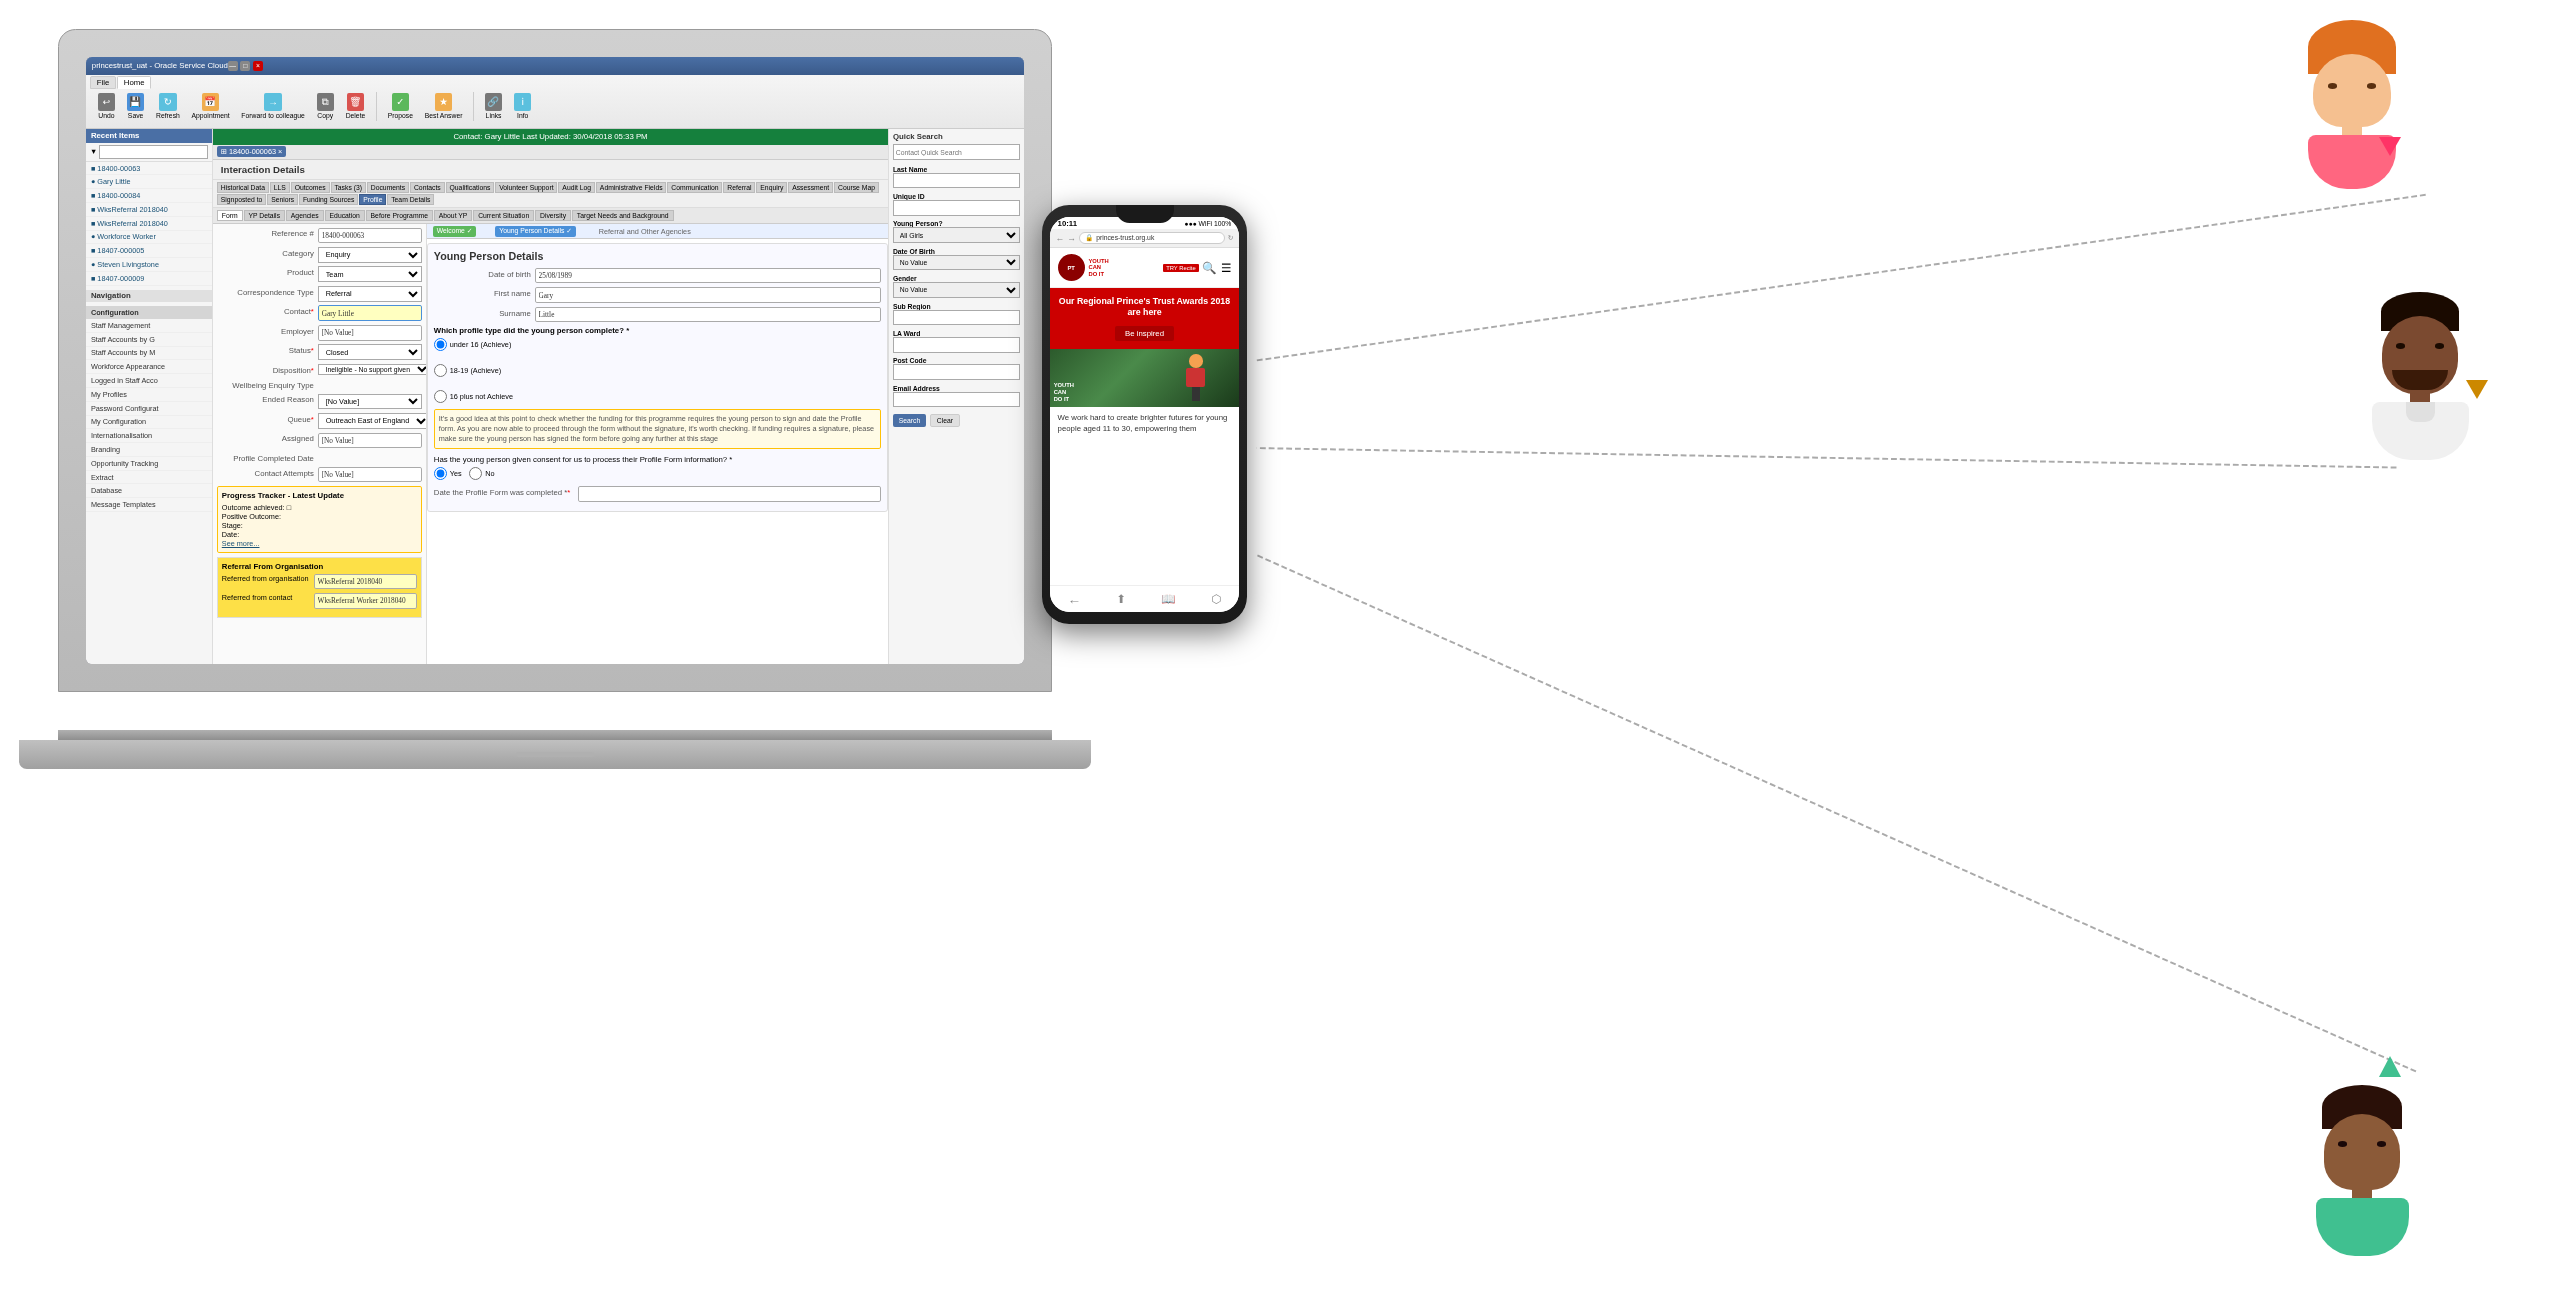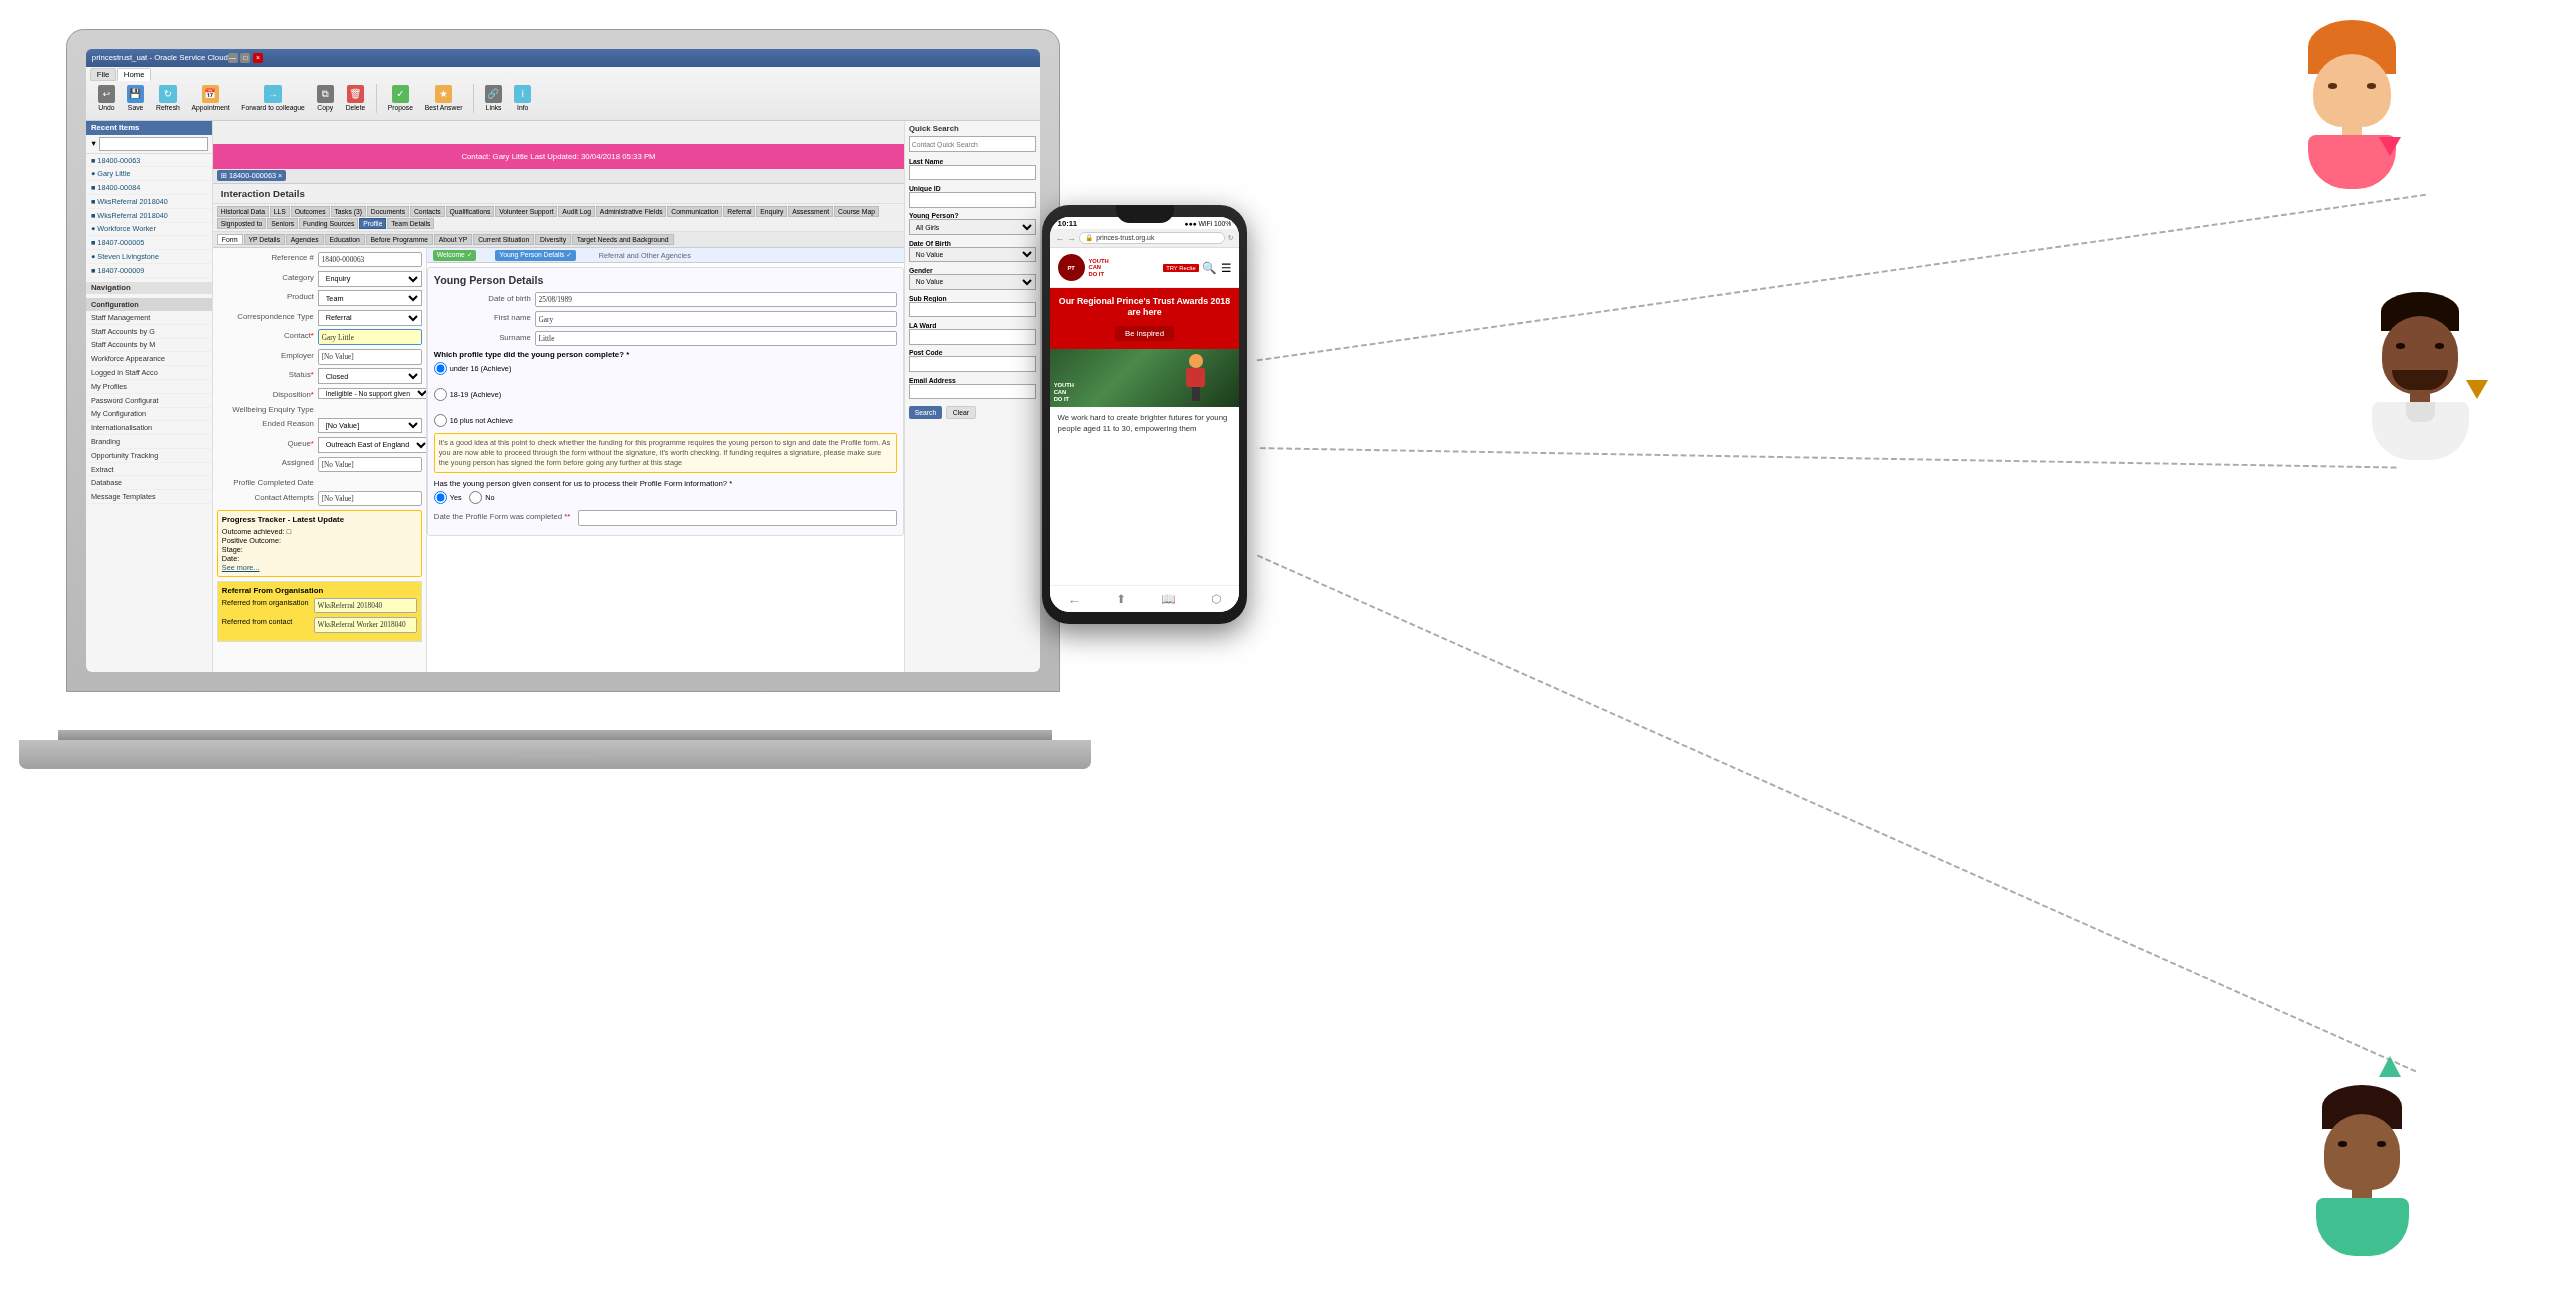--- a/index.html
+++ b/index.html
@@ -17,27 +17,27 @@
       position: absolute;
       left: 58px;
       top: 29px;
       width: 994px;
       height: 740px;
     }
 
     .laptop-body {
       position: absolute;
       top: 0;
-      left: 8px;
+      left: 0;
       width: 994px;
       height: 663px;
       background: linear-gradient(180deg, #d0d0d0 0%, #b8b8b8 100%);
       border-radius: 17.5px 17.5px 0 0;
       border: 1.9px solid #999;
-      padding: 19px;
+      padding: 27px;
     }
 
     .laptop-screen {
       width: 100%;
       height: 100%;
       background: #1a1a2e;
       border-radius: 5.8px;
       overflow: hidden;
       position: relative;
     }
@@ -198,29 +198,28 @@
     }
 
     .oracle-content {
       flex: 1;
       display: flex;
       flex-direction: column;
       overflow: hidden;
     }
 
     .content-topbar {
-      background: #ec4899;
-      height: 25px;
+      background: #15803d;
+      height: 16px;
       display: flex;
       align-items: center;
       padding: 0 7.8px;
       color: white;
       font-size: 7.8px;
       justify-content: center;
-      margin-top: 23px;
     }
 
     .interaction-header {
       background: #f0f0f0;
       padding: 3.9px 7.8px;
       border-bottom: 1px solid #ddd;
       font-size: 9.7px;
       font-weight: bold;
       color: #333;
     }

